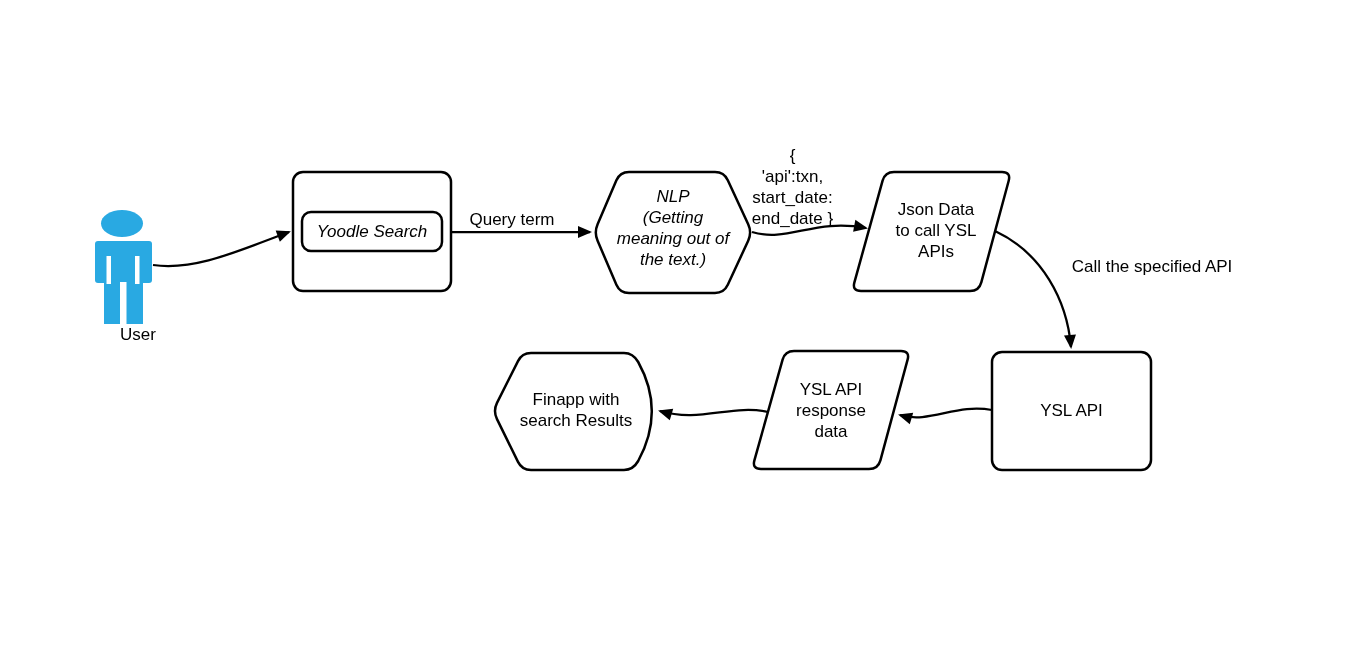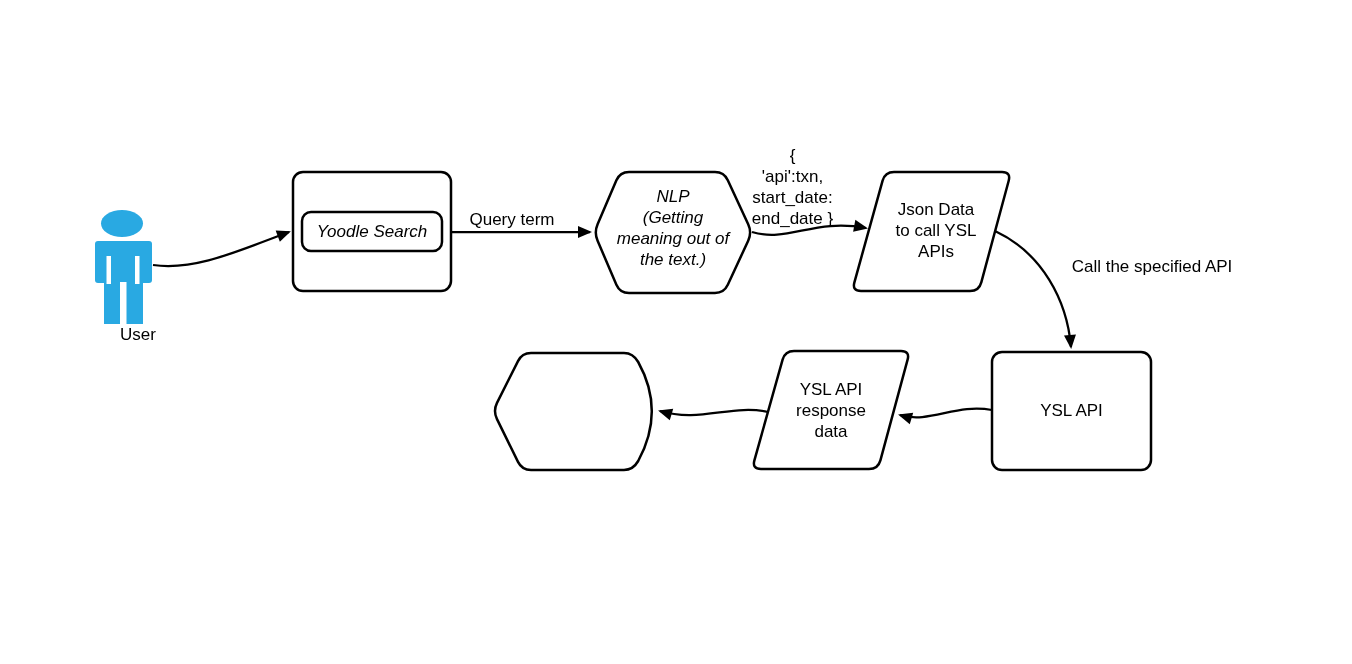--- a/index.html
+++ b/index.html
@@ -73,14 +73,16 @@
 start_date:
 end_date }</div>
   <div class="lbl" style="left:1058px;top:256px; width:188px;">Call the specified API</div>
   <div class="lbl" style="left:861px; top:199px; width:150px;">Json Data
 to call YSL
 APIs</div>
   <div class="lbl" style="left:992px; top:400px; width:159px;">YSL API</div>
   <div class="lbl" style="left:770px; top:379px; width:122px;">YSL API
 response
 data</div>
+  <div class="lbl" style="left:500px; top:389px; width:152px;">Finapp with
+search Results</div>
 
 </div>
 
 </body></html>

